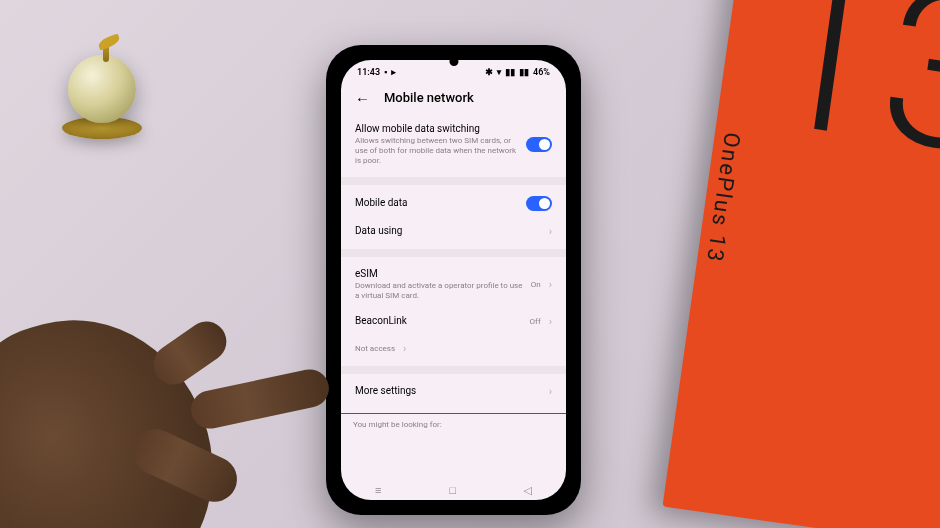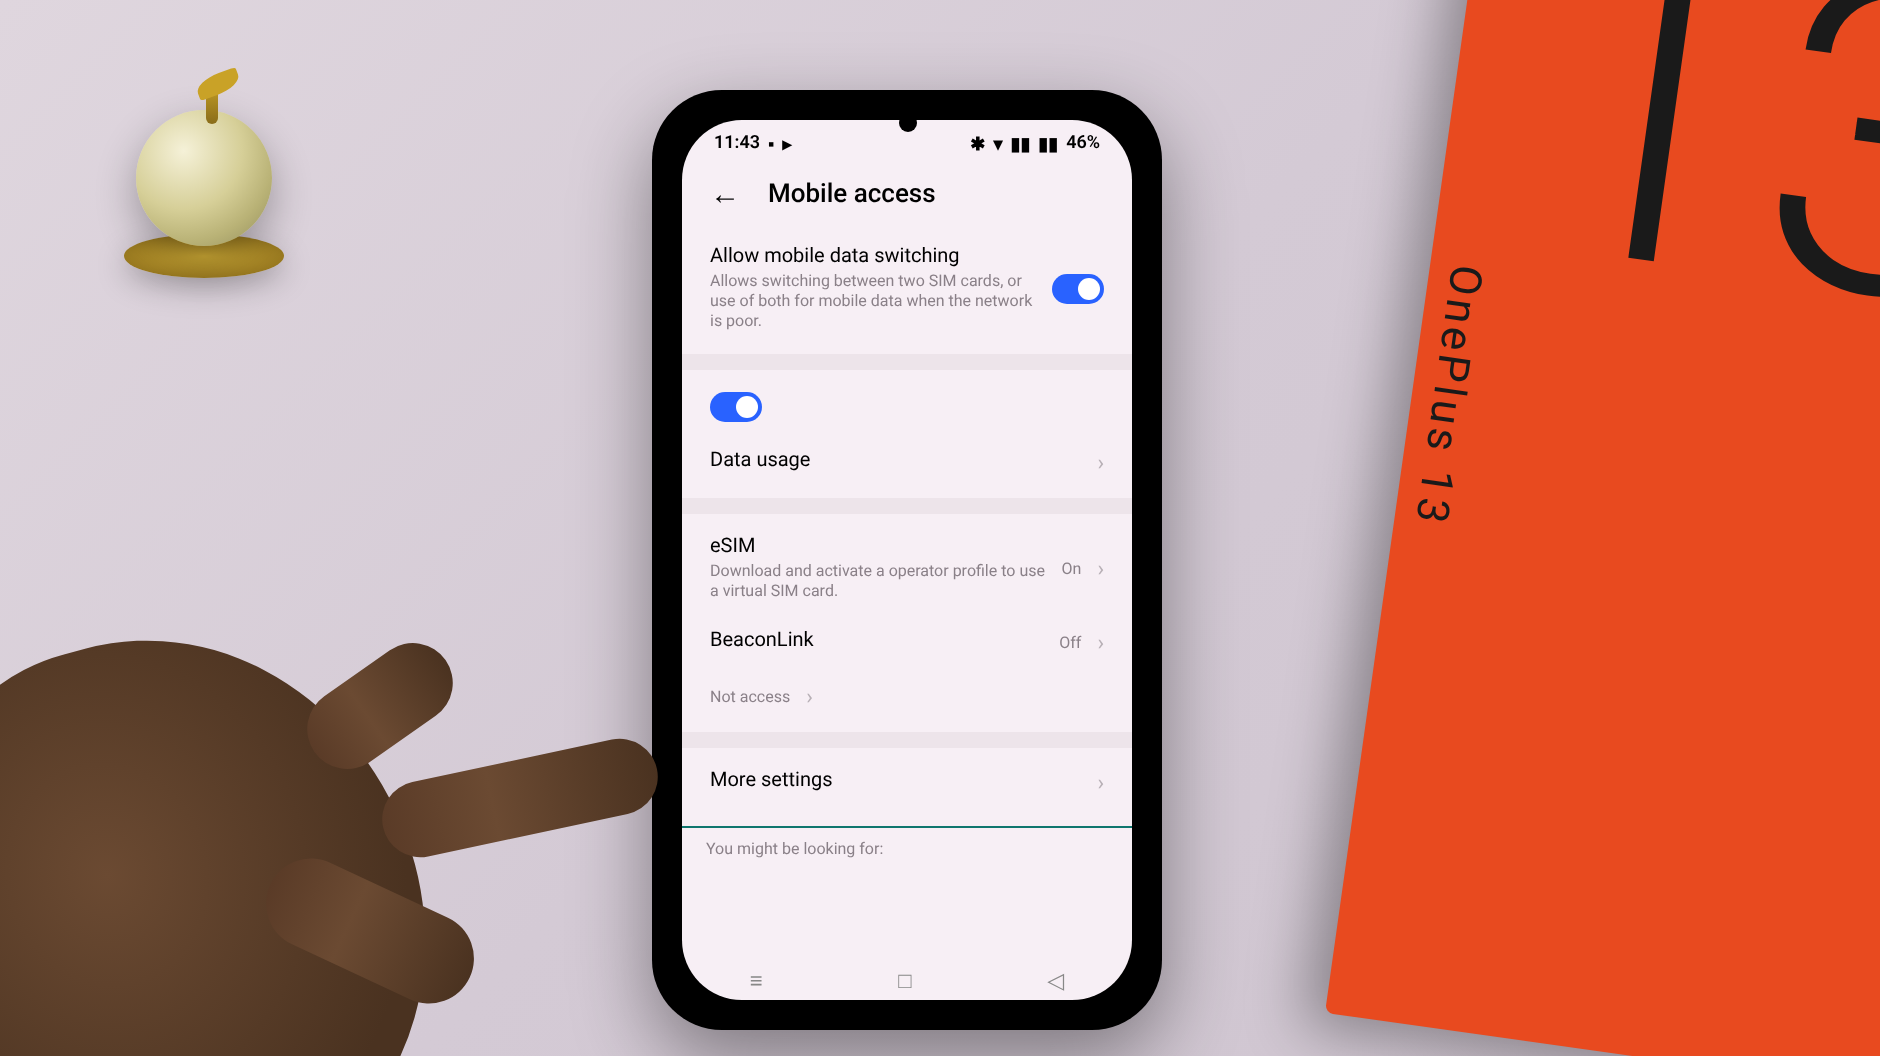--- a/index.html
+++ b/index.html
@@ -292,43 +292,46 @@
         <span>✱</span>
         <span>▾</span>
         <span>▮▮</span>
         <span>▮▮</span>
         <span>46%</span>
       </div>
     </div>
 
     <div class="header">
       <span class="back-arrow">←</span>
-      <span class="header-title">Mobile access</span>
+      <span class="header-title">Mobile network</span>
     </div>
 
     <div class="content">
 
       <div class="item">
         <div class="item-text">
           <div class="item-title">Allow mobile data switching</div>
           <div class="item-sub">Allows switching between two SIM cards, or use of both for mobile data when the network is poor.</div>
         </div>
         <div class="toggle"></div>
       </div>
 
 
       <div class="divider"></div>
 
       <div class="item">
+        <div class="item-text">
+          <div class="item-title">Mobile data</div>
+        </div>
         <div class="toggle"></div>
       </div>
 
       <div class="item">
         <div class="item-text">
-          <div class="item-title">Data usage</div>
+          <div class="item-title">Data using</div>
         </div>
         <span class="chevron">›</span>
       </div>
 
       <div class="divider"></div>
 
       <div class="item">
         <div class="item-text">
           <div class="item-title">eSIM</div>
           <div class="item-sub">Download and activate a operator profile to use a virtual SIM card.</div>

